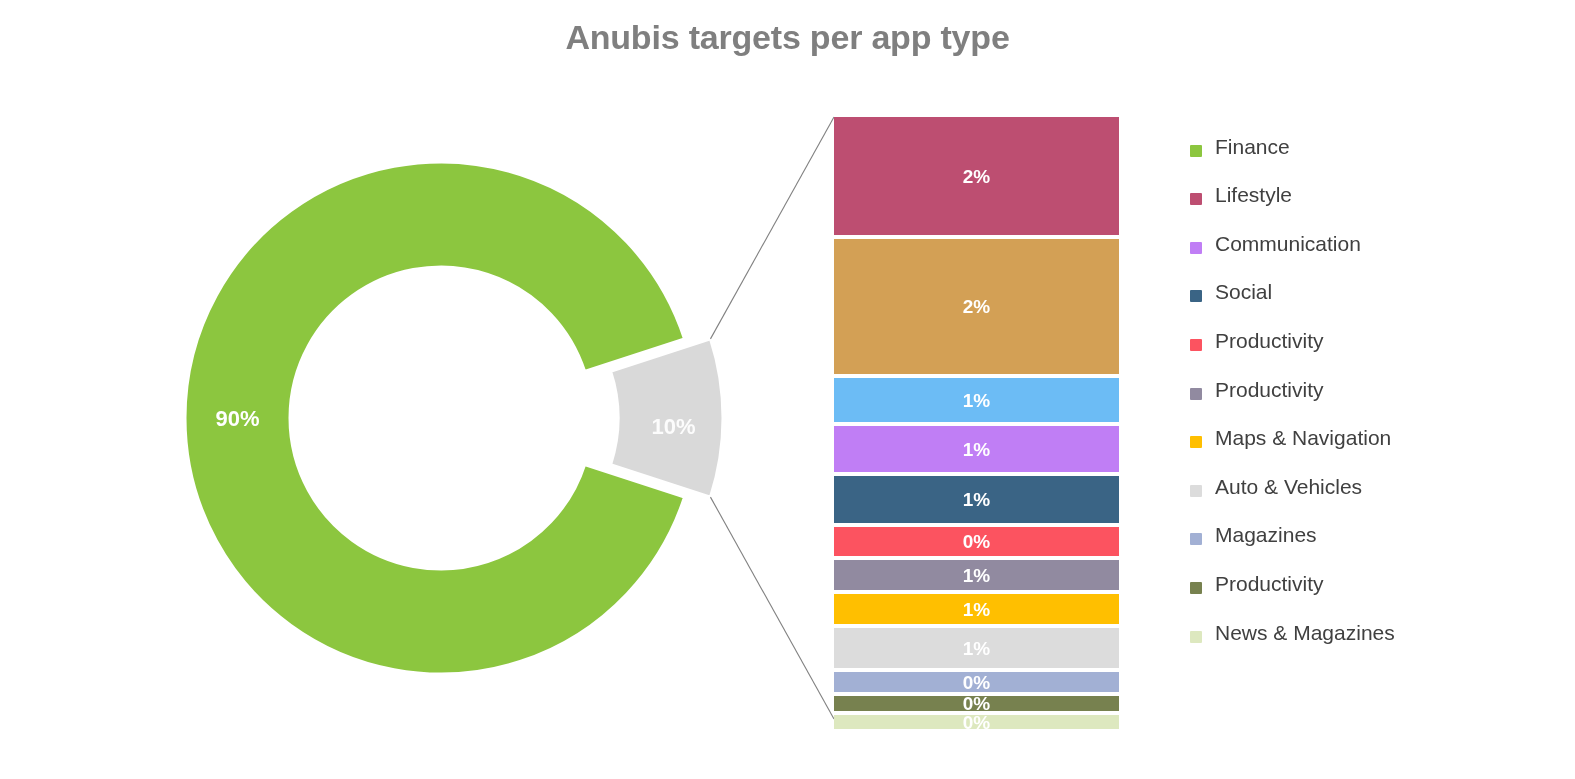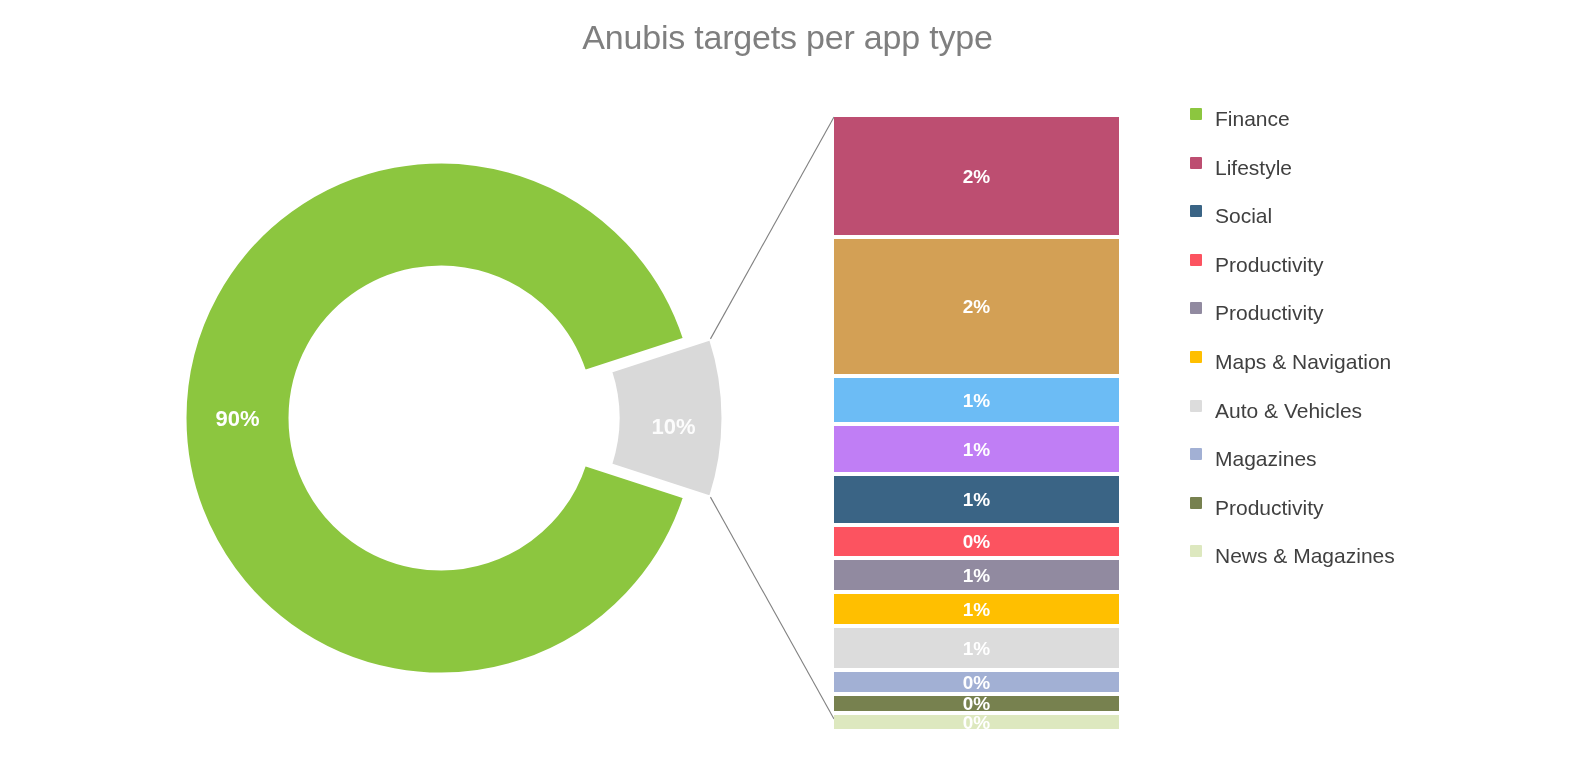--- a/index.html
+++ b/index.html
@@ -24,21 +24,21 @@
   }
 
   
   #chart-title {
     position: absolute;
     left: 0;
     top: 18px;
     width: 1575px;
     text-align: center;
     font-size: 34px;
-    font-weight: normal;
+    font-weight: bold;
     color: #7f7f7f;
     letter-spacing: -0.2px;
     white-space: pre;
   }
 
   
   #donut-svg {
     position: absolute;
     left: 0;
     top: 0;
@@ -97,21 +97,21 @@
 
   
   #legend {
     position: absolute;
     left: 1190px;
     top: 108px;
     width: 360px;
   }
   .legend-item {
     display: flex;
-    align-items: flex-start;
+    align-items: flex-end;
     height: 48.6px;
   }
   .legend-swatch {
     width: 12px;
     height: 12px;
     flex: 0 0 12px;
     margin-right: 13px;
     border-radius: 1px;
   }
   .legend-label {
@@ -183,20 +183,24 @@
   <div id="legend">
       <div class="legend-item">
         <span class="legend-swatch" style="background: rgb(140, 198, 63);"></span>
         <span class="legend-label">Finance</span>
       </div>
       <div class="legend-item">
         <span class="legend-swatch" style="background: rgb(189, 78, 113);"></span>
         <span class="legend-label">Lifestyle</span>
       </div>
       <div class="legend-item">
+        <span class="legend-swatch" style="background: rgb(192, 126, 245);"></span>
+        <span class="legend-label">Communication</span>
+      </div>
+      <div class="legend-item">
         <span class="legend-swatch" style="background: rgb(58, 100, 133);"></span>
         <span class="legend-label">Social</span>
       </div>
       <div class="legend-item">
         <span class="legend-swatch" style="background: rgb(252, 83, 96);"></span>
         <span class="legend-label">Productivity</span>
       </div>
       <div class="legend-item">
         <span class="legend-swatch" style="background: rgb(145, 138, 160);"></span>
         <span class="legend-label">Productivity</span>

